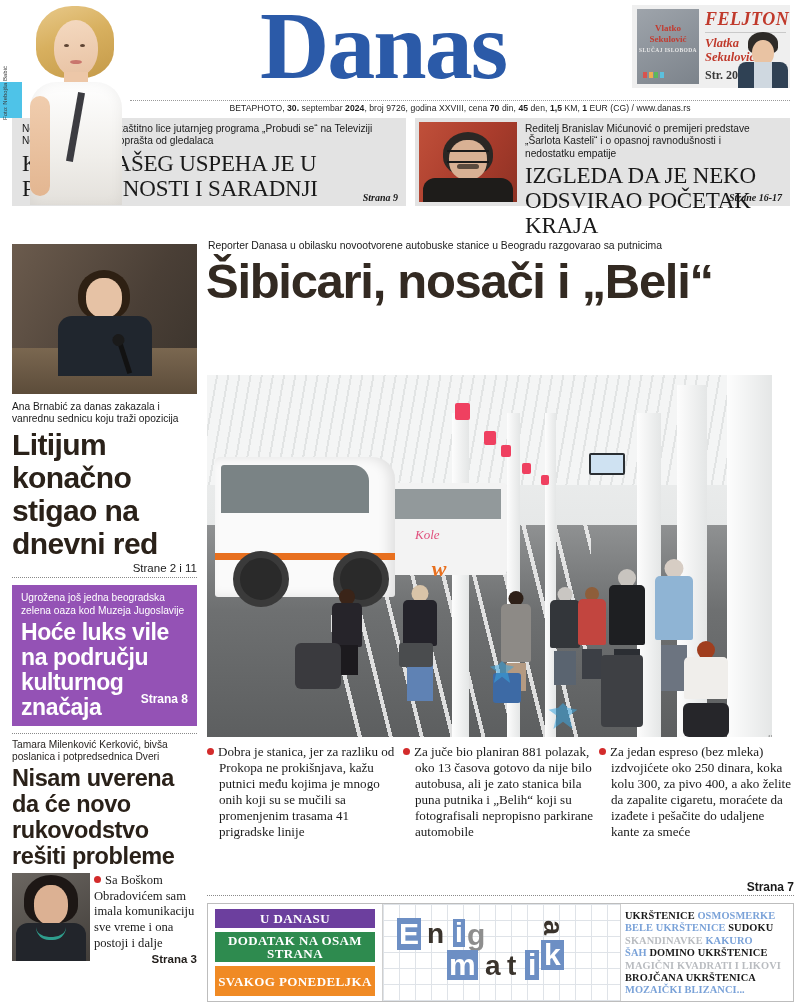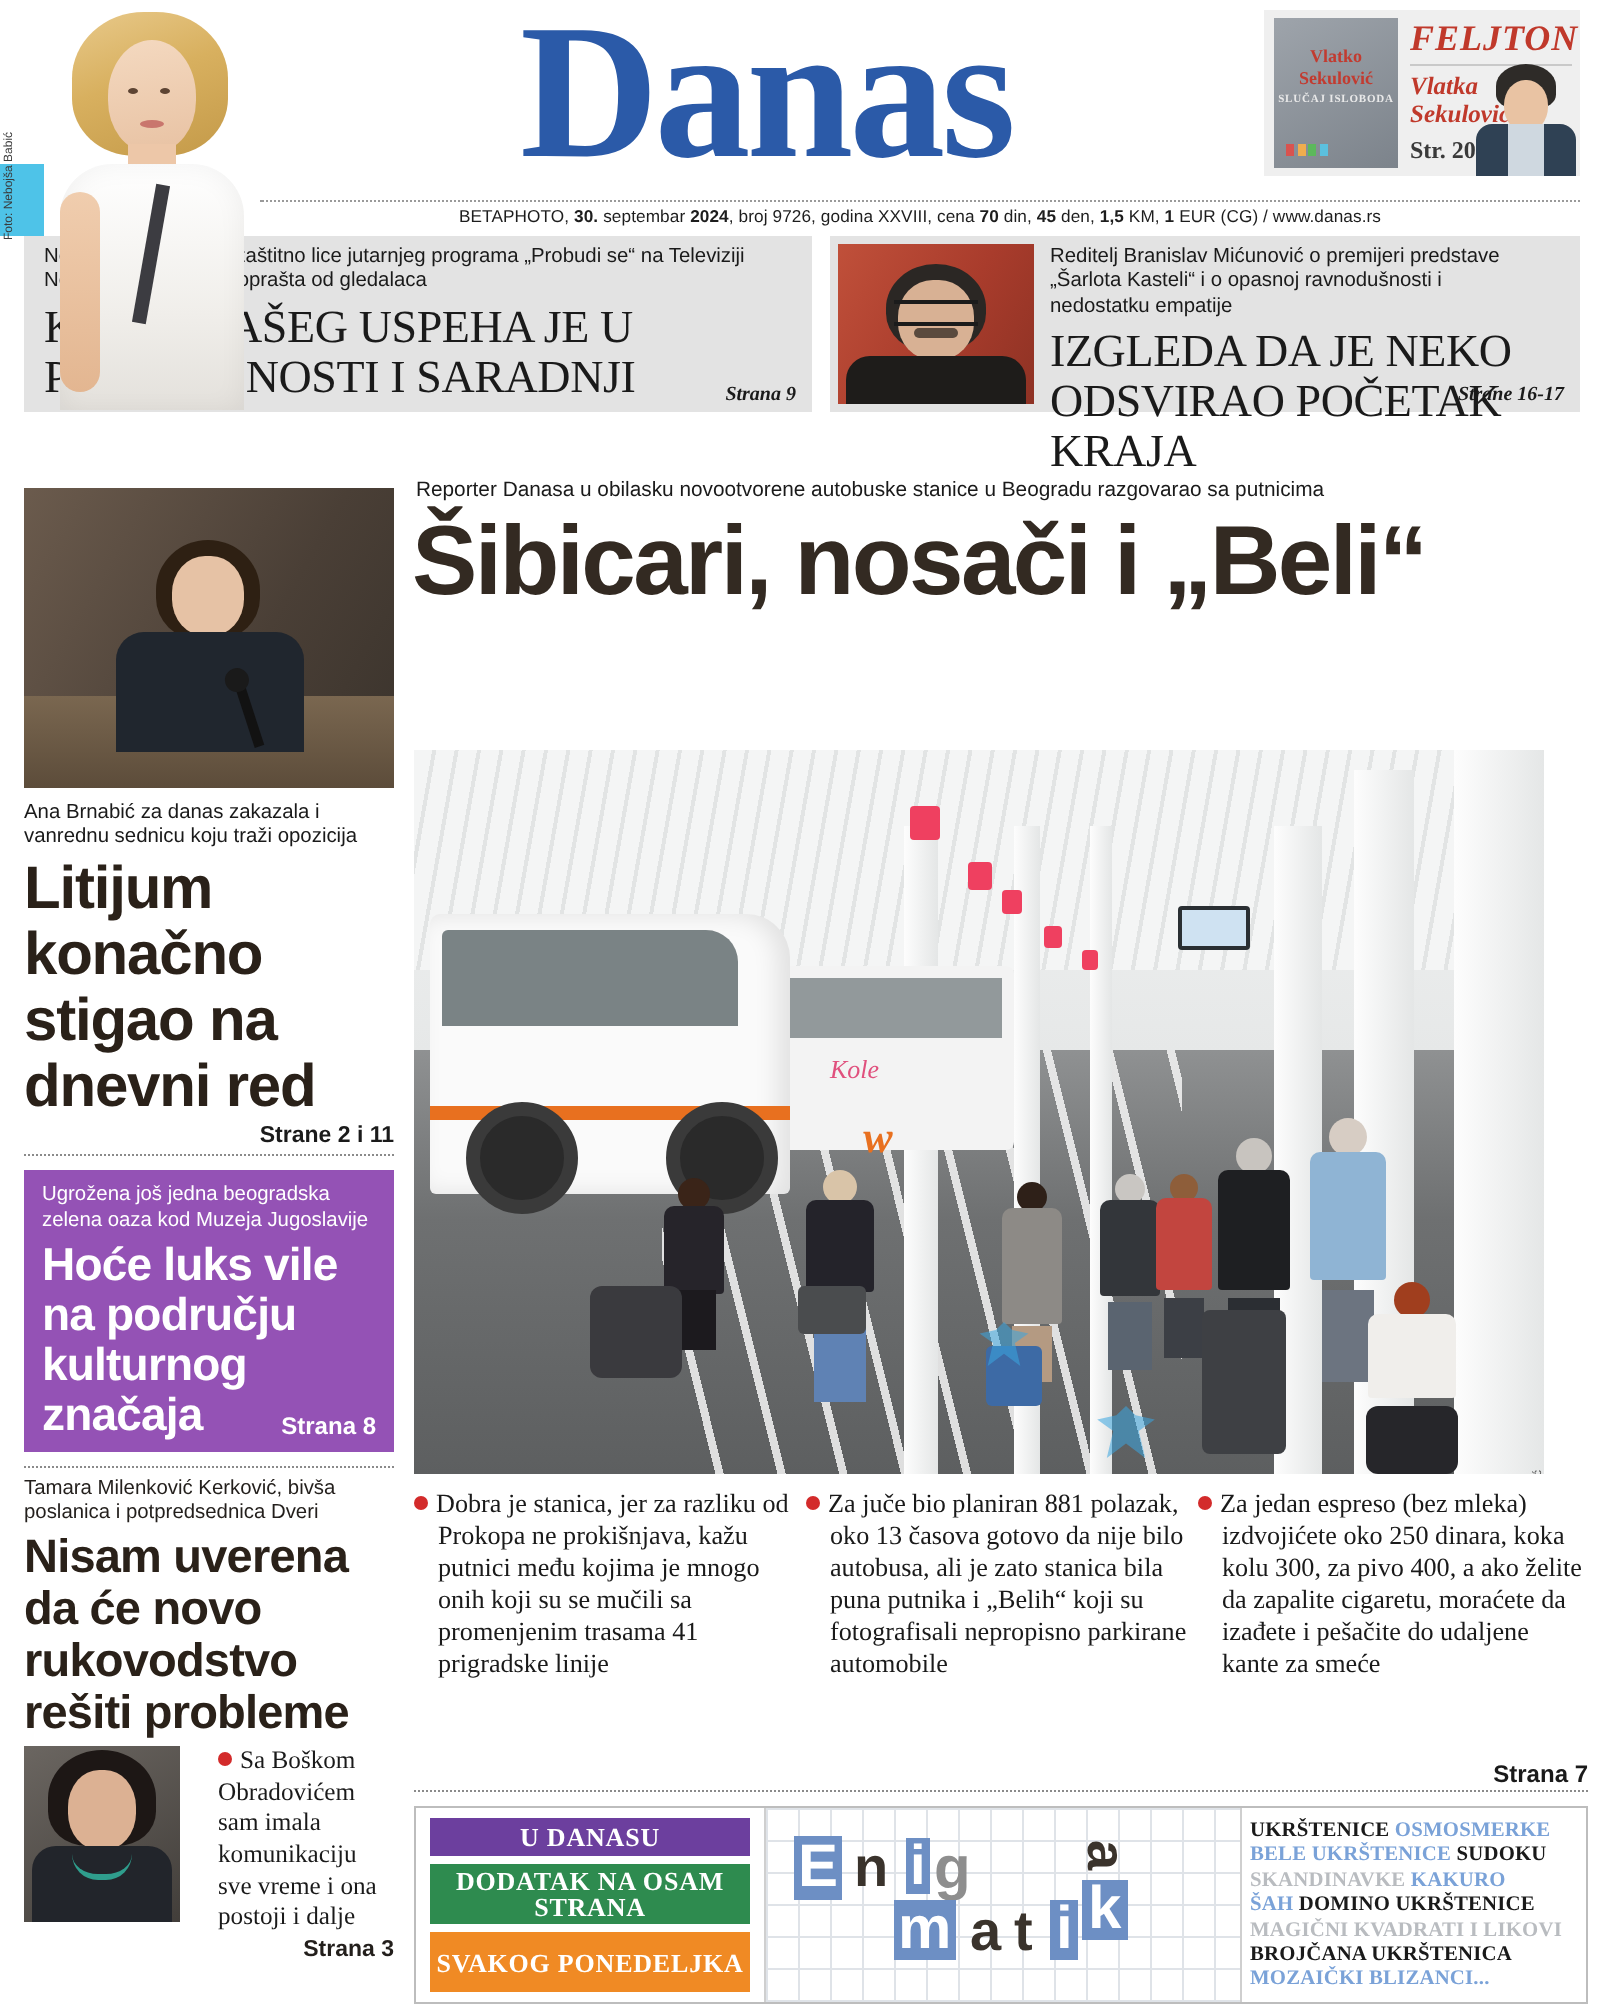--- a/index.html
+++ b/index.html
@@ -116,33 +116,33 @@
   .lc-photo .wall{position:absolute;inset:0;background:linear-gradient(120deg,#6b5b4d,#4a3f36 60%,#3a332c);}
   .lc-photo .desk{position:absolute;left:0;right:0;bottom:0;height:46px;background:linear-gradient(180deg,#7a6750,#5c4c3a);}
   .lc-photo .hd{position:absolute;left:66px;top:26px;width:52px;height:50px;border-radius:50% 50% 42% 42%;background:#2e2013;}
   .lc-photo .fc{position:absolute;left:74px;top:34px;width:36px;height:40px;border-radius:46%;background:#e6c2a5;}
   .lc-photo .bd{position:absolute;left:46px;top:72px;width:94px;height:60px;background:#20262e;border-radius:14px 14px 0 0;}
   .lc-photo .mic{position:absolute;left:110px;top:96px;width:5px;height:34px;background:#121212;transform:rotate(-18deg);}
   .lc-photo .mic:after{content:"";position:absolute;left:-4px;top:-7px;width:12px;height:12px;border-radius:50%;background:#1a1a1a;}
 
   .lc-kicker{font-size:10.2px;line-height:12.2px;color:#1a1a1a;margin-top:7px;}
   .lc-head{font-weight:700;font-size:30px;line-height:33px;color:#2a2119;letter-spacing:-.6px;margin-top:3px;}
-  .lc-page{text-align:right;font-weight:700;font-size:11.5px;color:#1a1a1a;margin-top:2px;}
+  .lc-page{text-align:right;font-weight:400;font-size:11.5px;color:#1a1a1a;margin-top:2px;}
   .lc-dotrule{border-top:1.6px dotted #8a8a8a;margin:3px 0 0 0;}
 
   .purple-box{background:#9452b5;color:#fff;padding:7px 9px 6px 9px;margin-top:7px;position:relative;}
   .pb-kicker{font-size:10.2px;line-height:12.2px;}
   .pb-head{font-weight:700;font-size:23px;line-height:25px;margin-top:3px;letter-spacing:-.4px;}
-  .pb-page{position:absolute;right:9px;bottom:6px;font-weight:700;font-size:12px;}
+  .pb-page{position:absolute;right:9px;bottom:20px;font-weight:700;font-size:12px;}
 
   .lc-dotrule2{border-top:1.6px dotted #8a8a8a;margin-top:7px;}
   .lc-kicker2{font-size:10.2px;line-height:12.2px;margin-top:5px;}
   .lc-head2{font-weight:700;font-size:23.5px;line-height:26px;color:#2a2119;margin-top:2px;letter-spacing:-.4px;}
 
-  .lc-bottom{display:flex;margin-top:4px;gap:19px;}
+  .lc-bottom{display:flex;margin-top:4px;gap:4px;}
   .lc-b-photo{width:78px;height:88px;position:relative;overflow:hidden;background:#3b3b3b;flex:none;}
   .lc-b-photo .bg{position:absolute;inset:0;background:linear-gradient(150deg,#6b6661,#423e3a);}
   .lc-b-photo .hr{position:absolute;left:12px;top:2px;width:54px;height:48px;border-radius:50% 50% 36% 36%;background:#1d1715;}
   .lc-b-photo .fc{position:absolute;left:22px;top:12px;width:34px;height:40px;border-radius:46%;background:#dcb193;}
   .lc-b-photo .bd{position:absolute;left:4px;top:50px;width:70px;height:40px;background:#22252b;border-radius:12px 12px 0 0;}
   .lc-b-photo .nk{position:absolute;left:24px;top:54px;width:30px;height:10px;border-bottom:3px solid #2f9e8d;border-radius:0 0 18px 18px;}
   .lc-b-credit{position:absolute;left:1px;bottom:2px;font-size:5.5px;color:#ddd;
       transform:rotate(-90deg);transform-origin:left bottom;white-space:nowrap;}
   .lc-b-text{flex:1;position:relative;}
   .bullet-red{display:inline-block;width:7px;height:7px;border-radius:50%;background:#d32b2b;margin-right:4px;vertical-align:1px;}

